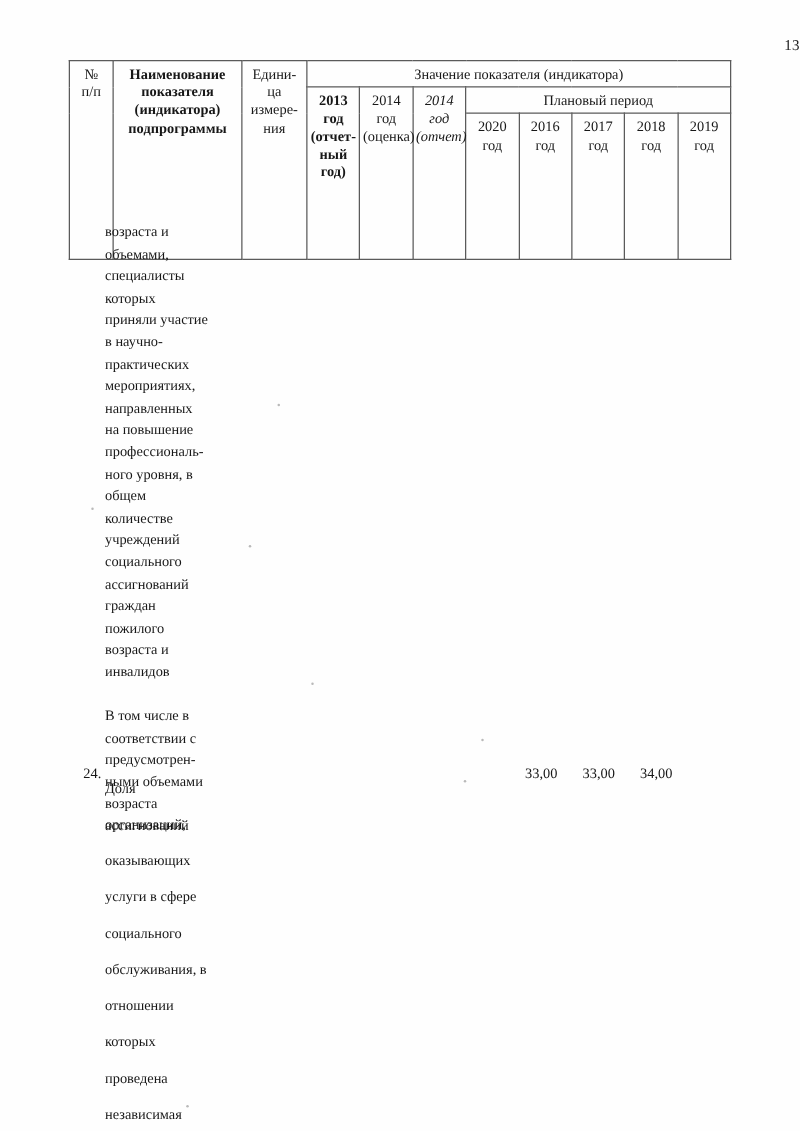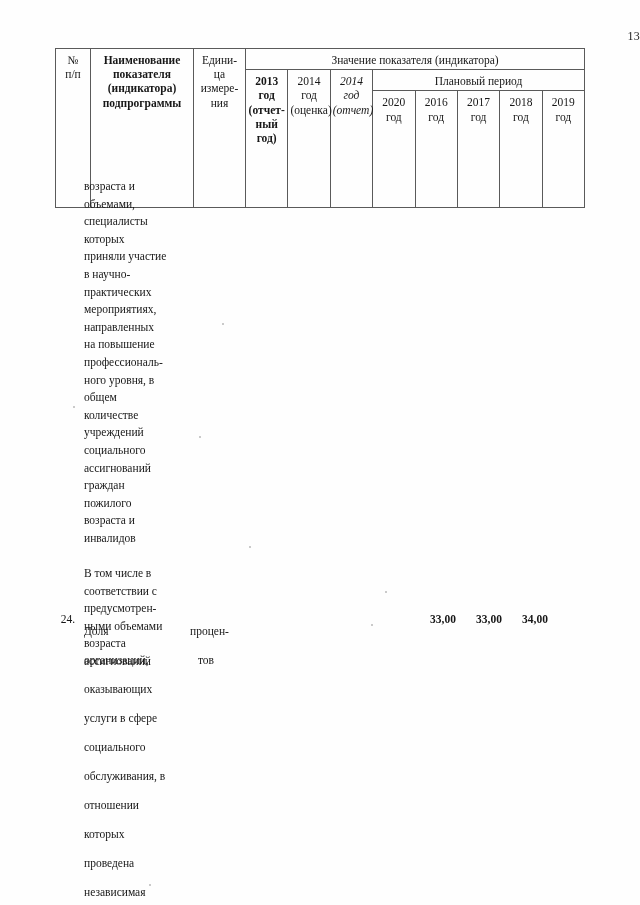--- a/index.html
+++ b/index.html
@@ -84,21 +84,21 @@
     color: #171717;
   }
   .body-col p { margin: 0; }
   .para-gap { height: 17.6px; }
 
   .row-index {
     position: absolute;
     left: 55px;
     top: 611px;
     width: 26px;
-    text-align: center;
+    text-align: right;
     font-size: 11.5px;
     line-height: 17.6px;
     color: #171717;
   }
   .row-name {
     position: absolute;
     left: 84px;
     top: 611px;
     width: 100px;
     font-size: 11.5px;
@@ -121,22 +121,21 @@
     top: 611px;
     left: 420px;
     width: 165px;
     font-size: 11.5px;
     line-height: 17.6px;
     color: #171717;
   }
   .values span {
     display: inline-block;
     width: 46px;
-    text-align: center;
-    font-weight: bold;
+    text-align: left;
   }
 
   
   .speck {
     position: absolute;
     background: #b9b9b9;
     width: 2px;
     height: 2px;
     border-radius: 50%;
   }
@@ -260,24 +259,20 @@
     <p>услуги в сфере</p>
     <p>социального</p>
     <p>обслуживания, в</p>
     <p>отношении</p>
     <p>которых</p>
     <p>проведена</p>
     <p>независимая</p>
 
   </div>
 
-  <div class="row-unit">
-    <p>процен-</p>
-    <p class="ind">тов</p>
-  </div>
 
   <div class="values">
     <span>33,00</span><span>33,00</span><span>34,00</span>
   </div>
 
   <div class="speck" style="left:222px; top:323px;"></div>
   <div class="speck" style="left:73px; top:406px;"></div>
   <div class="speck" style="left:249px; top:546px;"></div>
   <div class="speck" style="left:199px; top:436px;"></div>
   <div class="speck" style="left:385px; top:591px;"></div>

